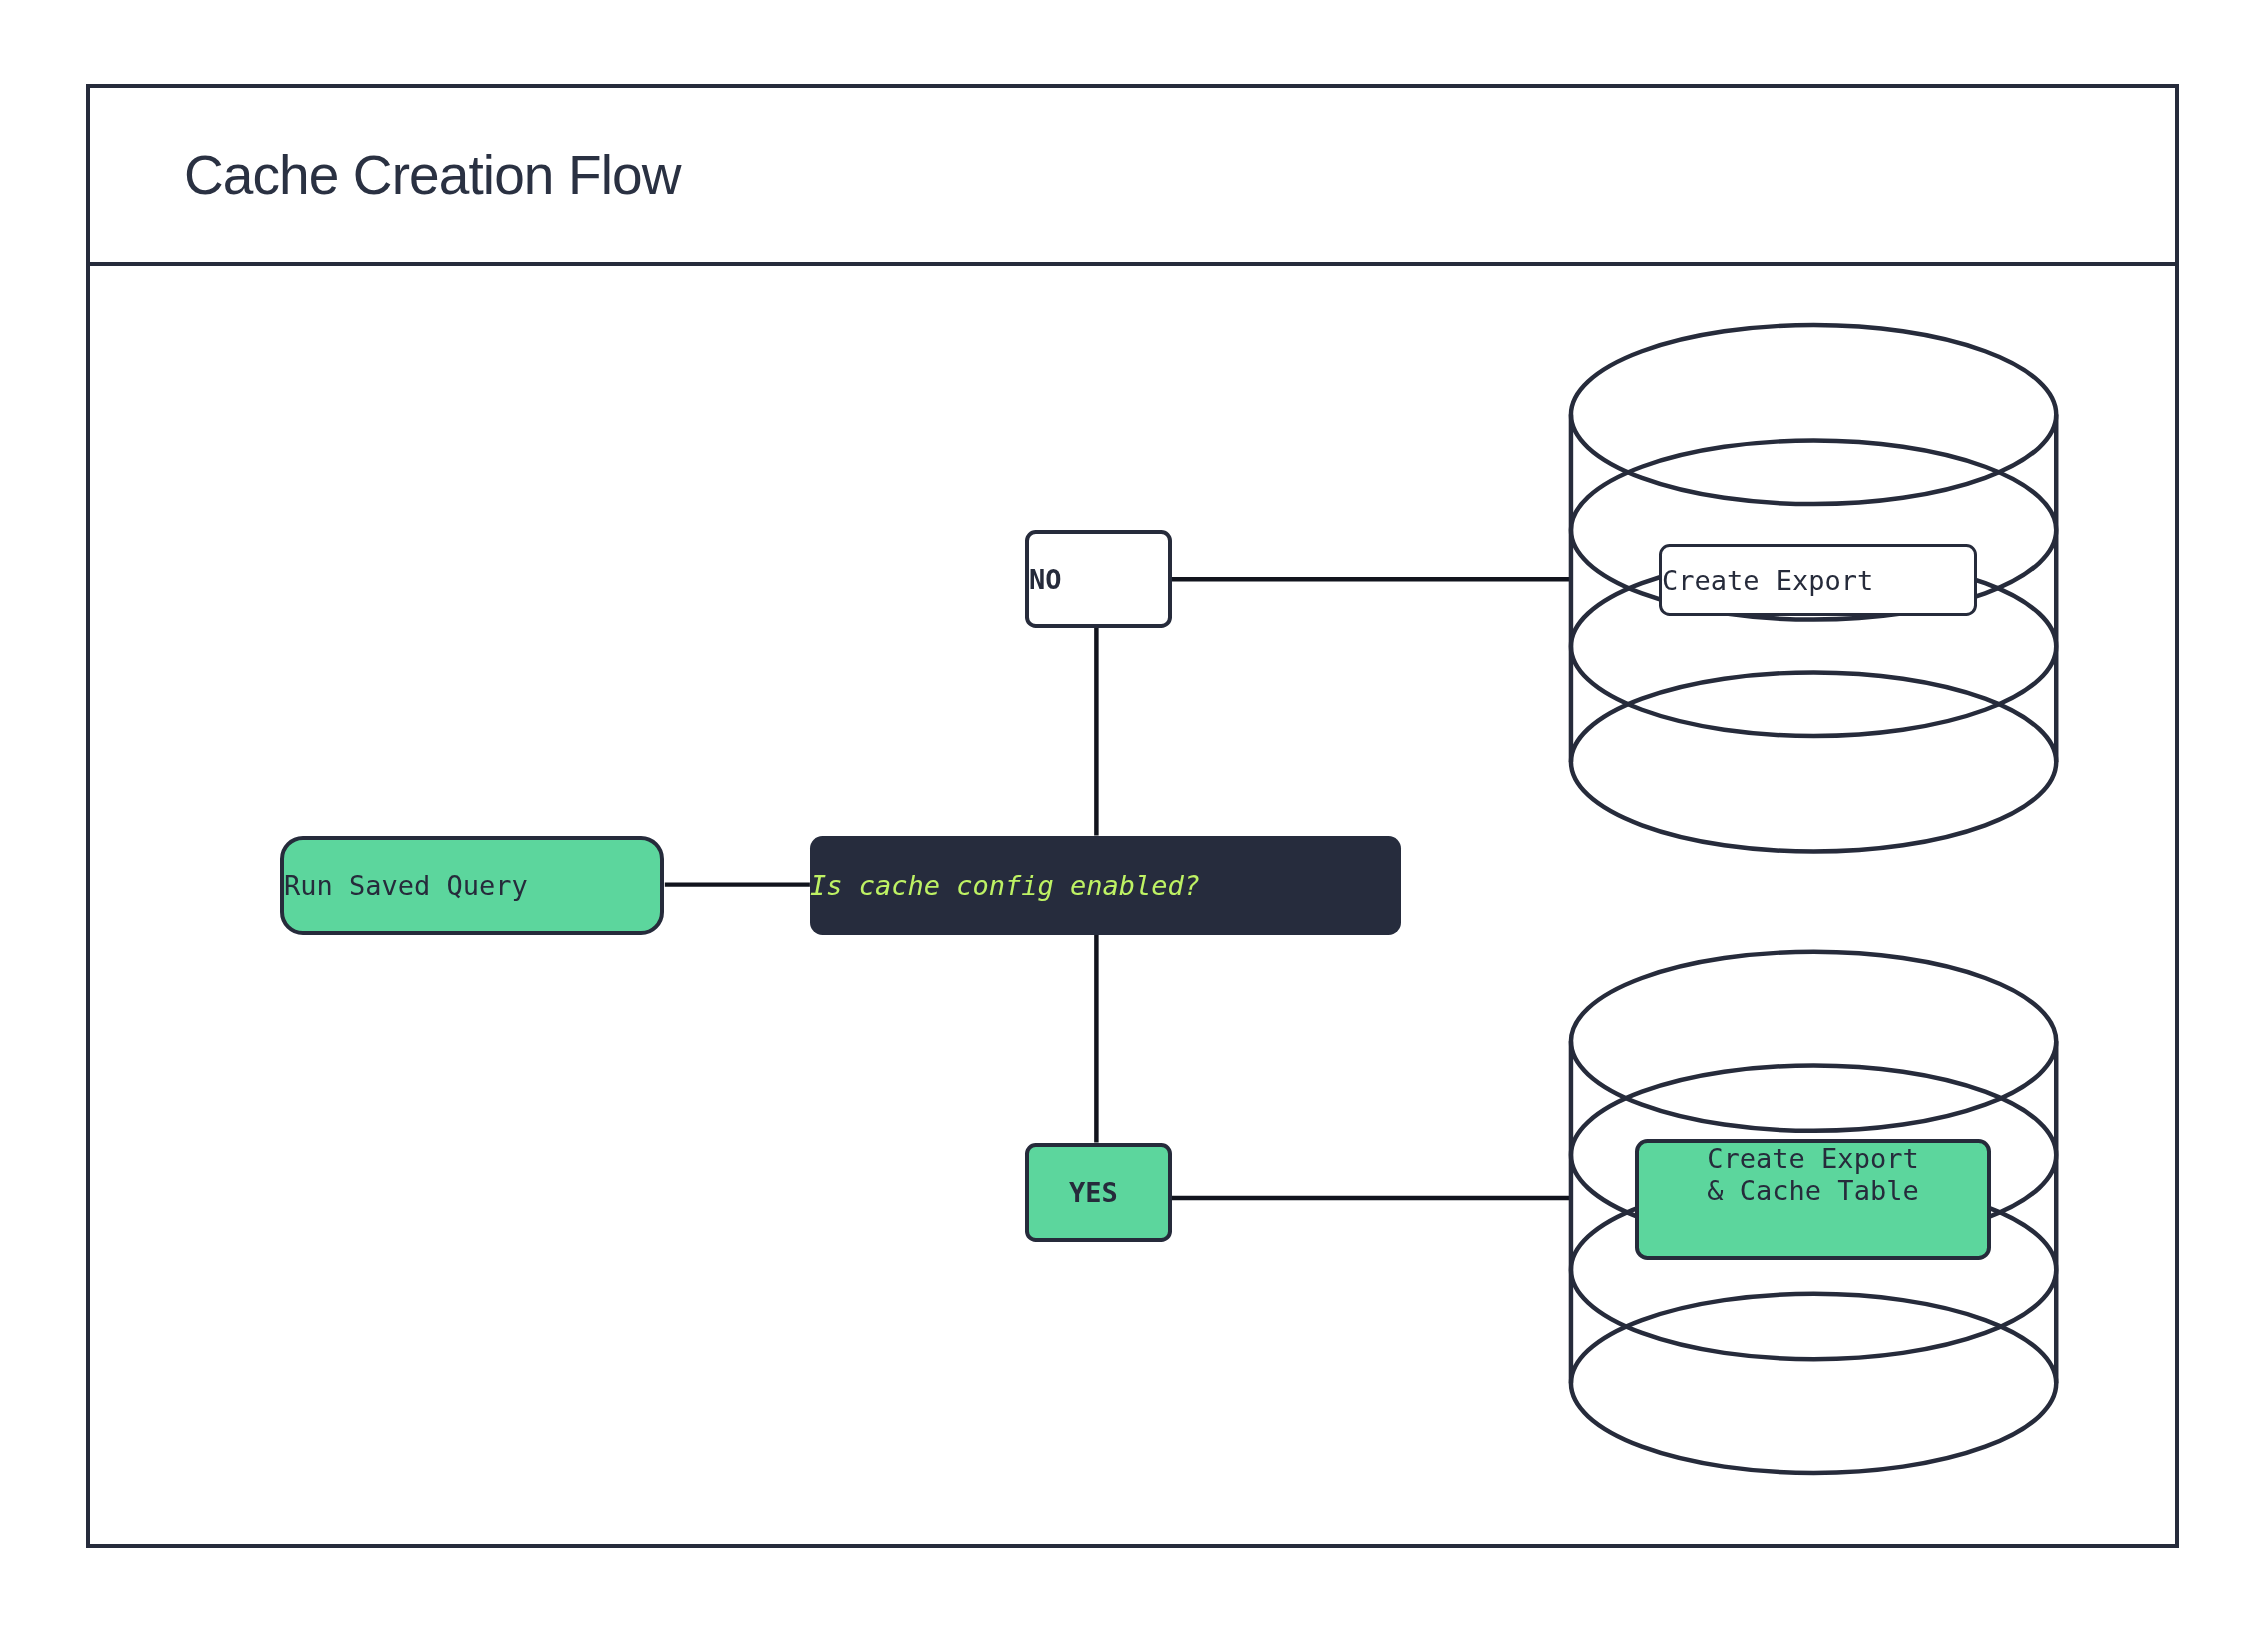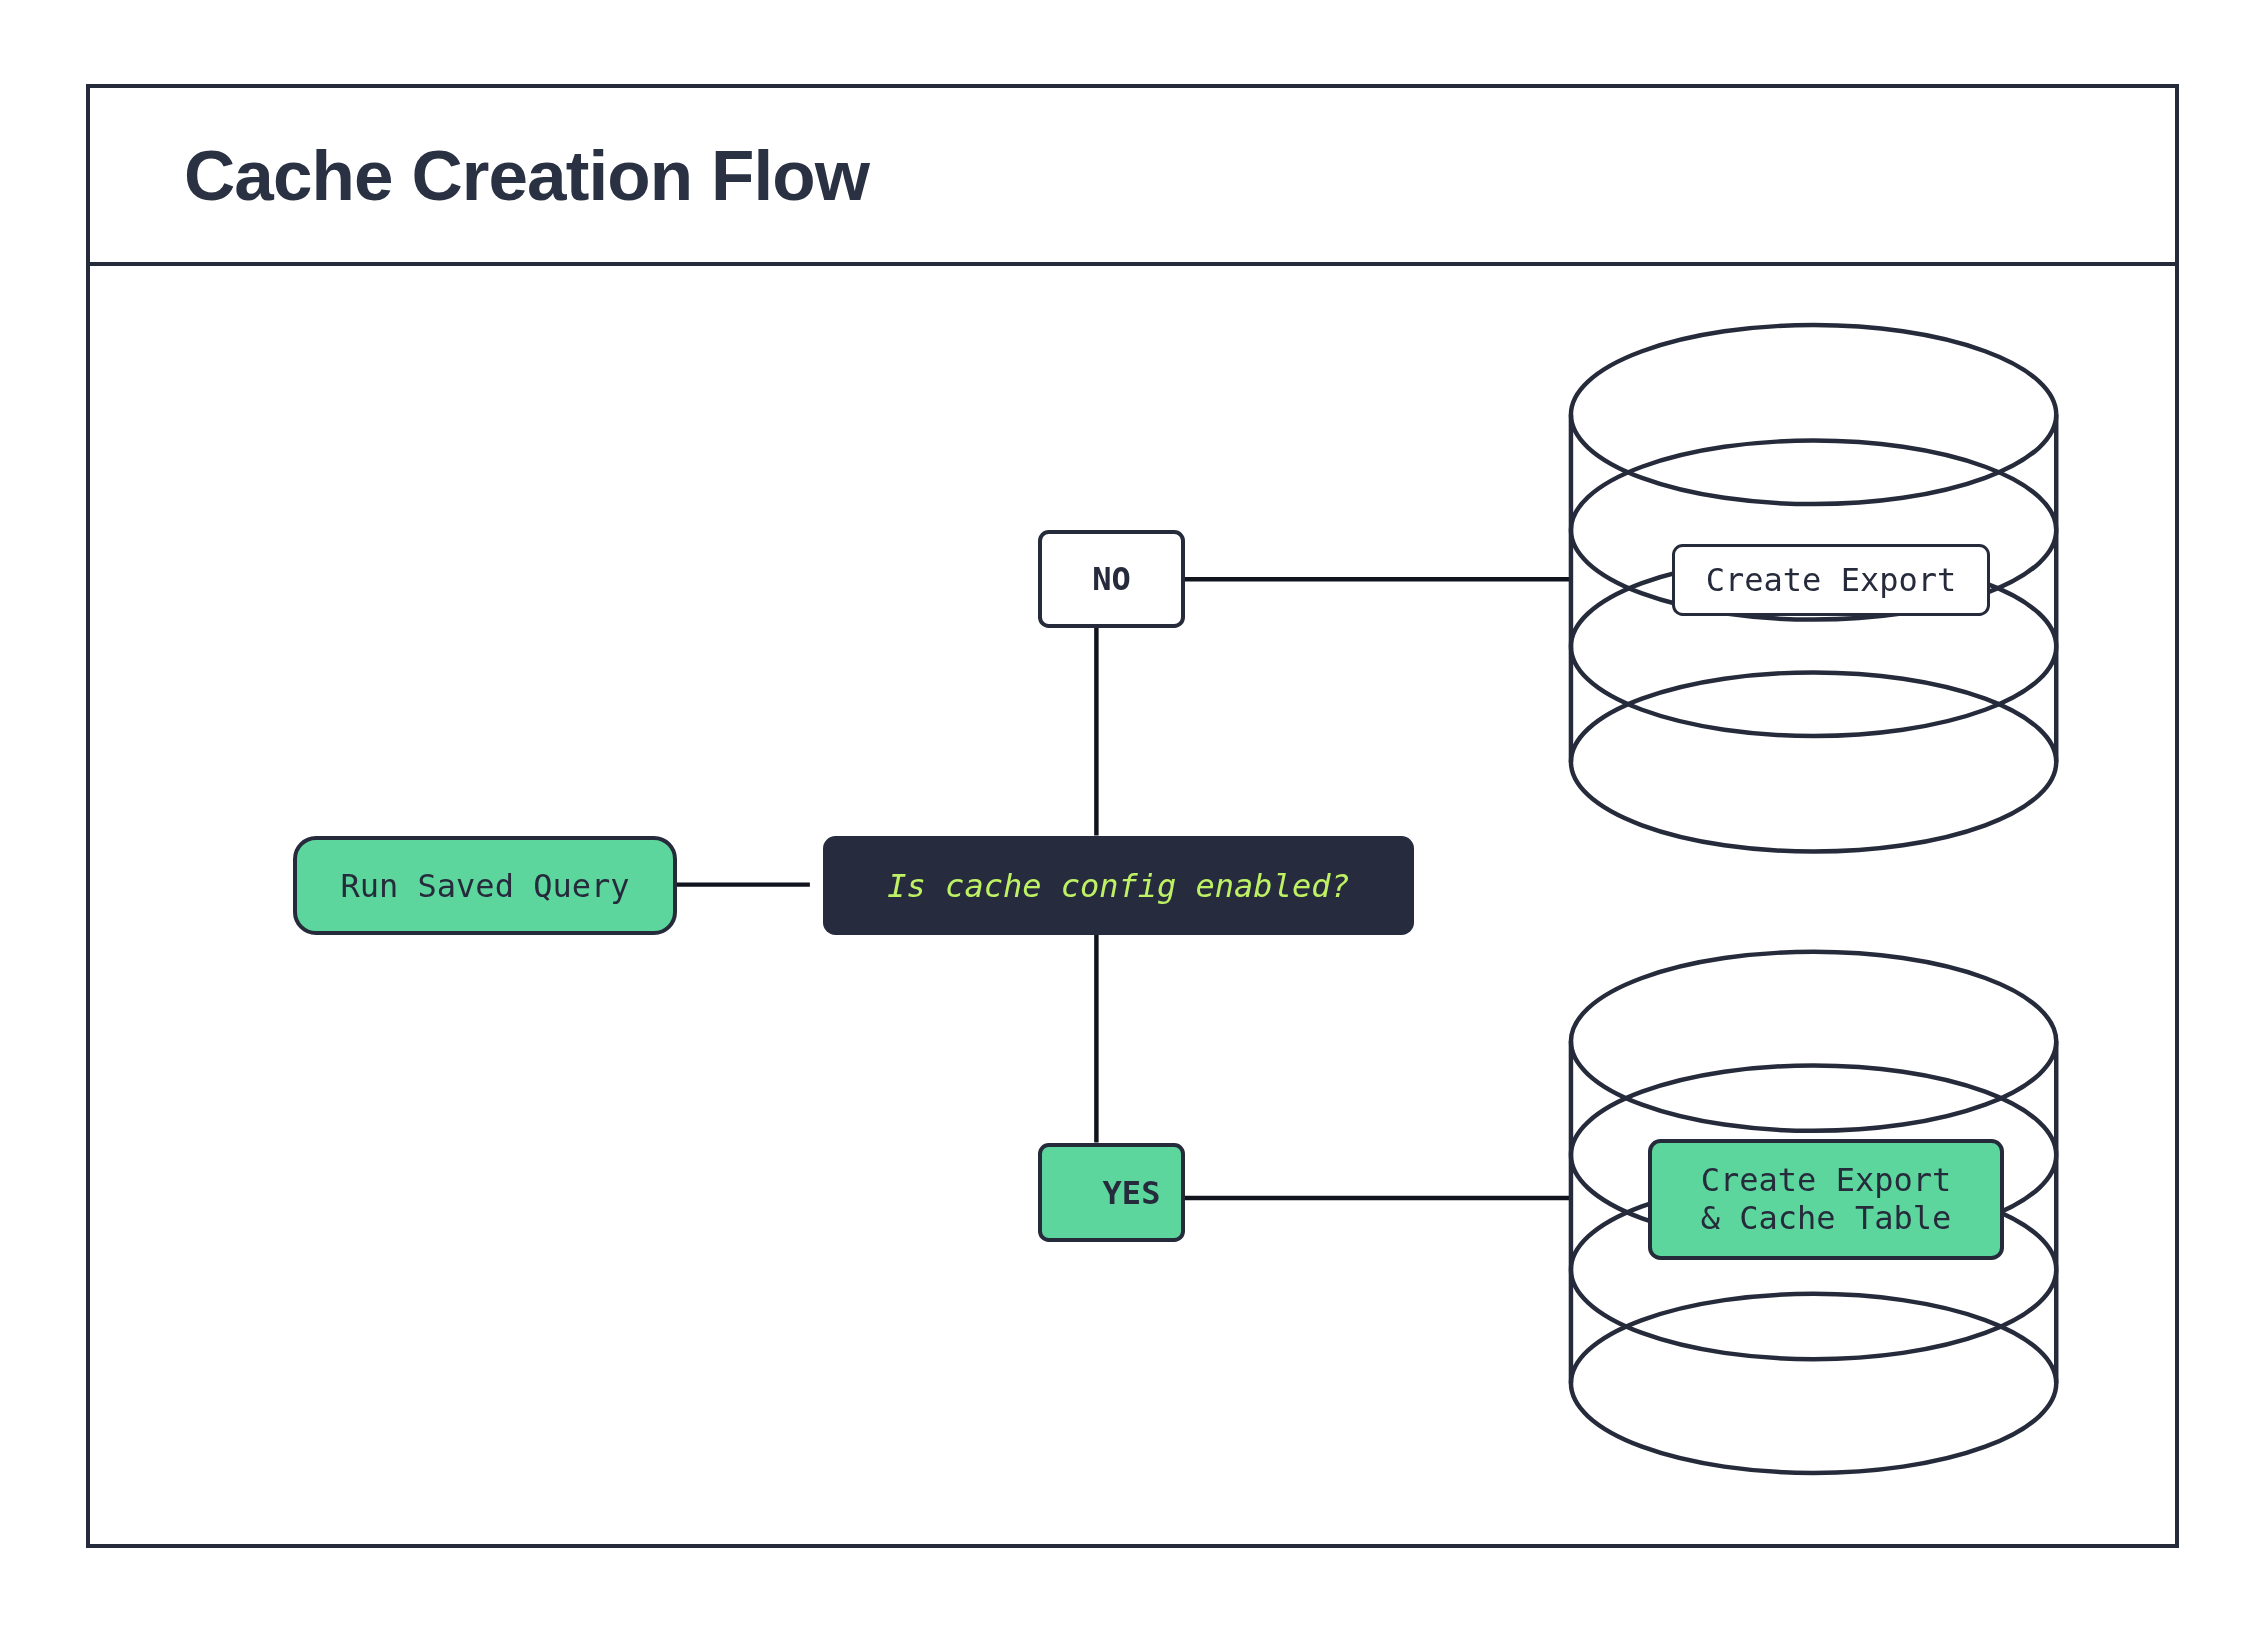--- a/index.html
+++ b/index.html
@@ -14,29 +14,29 @@
     position:absolute;left:86px;top:84px;width:2093px;height:1464px;
     border:4.5px solid #262b3b;box-sizing:border-box;background:#ffffff;
   }
   .titlebar{
     position:absolute;left:0;top:0;width:100%;height:174px;
     border-bottom:4.5px solid #262b3b;box-sizing:content-box;
     display:flex;align-items:center;
   }
   .title{
     margin-left:94px;
-    font-size:71px;font-weight:bold;color:#2a3142;
+    font-size:55px;font-weight:normal;color:#2a3142;
     letter-spacing:-0.9px;white-space:nowrap;
   }
   svg.layer{position:absolute;left:0;top:0;pointer-events:none;}
   .node{
     position:absolute;box-sizing:border-box;
-    display:flex;align-items:center;justify-content:center;
+    display:flex;align-items:center;
     font-family:"DejaVu Sans Mono","Liberation Mono",monospace;
-    font-size:32px;color:#262b3b;white-space:nowrap;margin-left:13px;
+    font-size:27px;color:#262b3b;white-space:nowrap;
   }
   .node--start{
     left:280px;top:836px;width:384px;height:99px;
     background:#5cd69d;border:4.5px solid #262b3b;border-radius:23px;
   }
   .node--decision{
     left:810px;top:836px;width:591px;height:99px;
     background:#262c3d;border-radius:12.5px;color:#bef264;font-style:italic;
   }
   .node--no{

